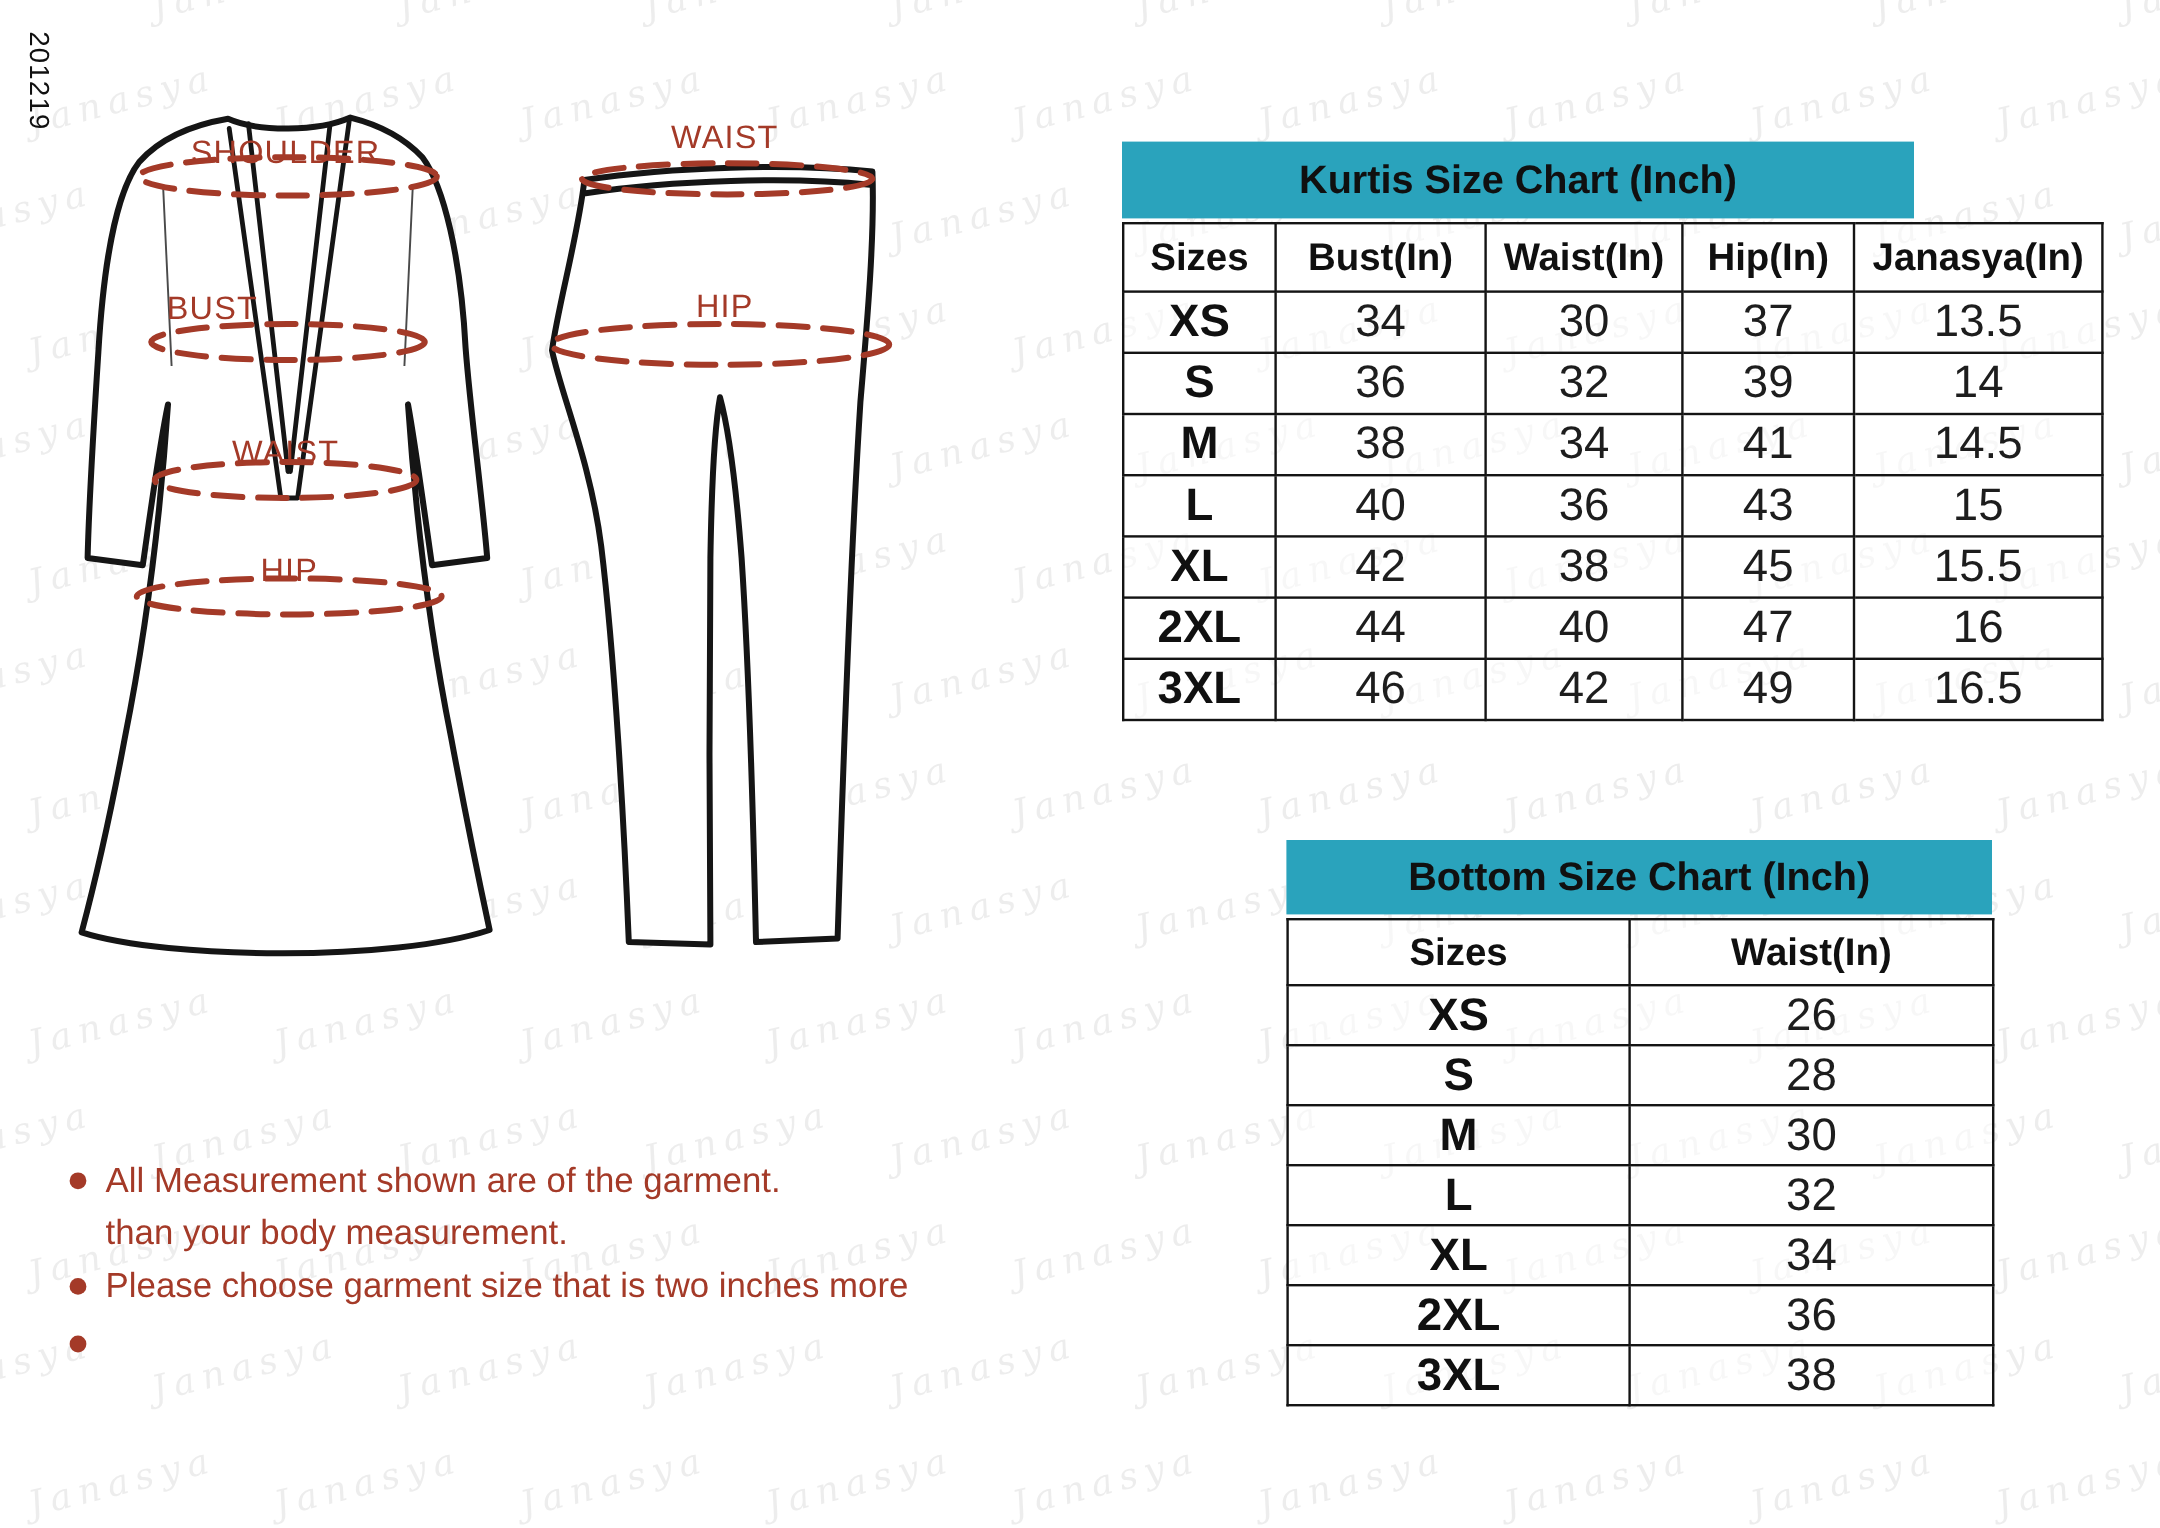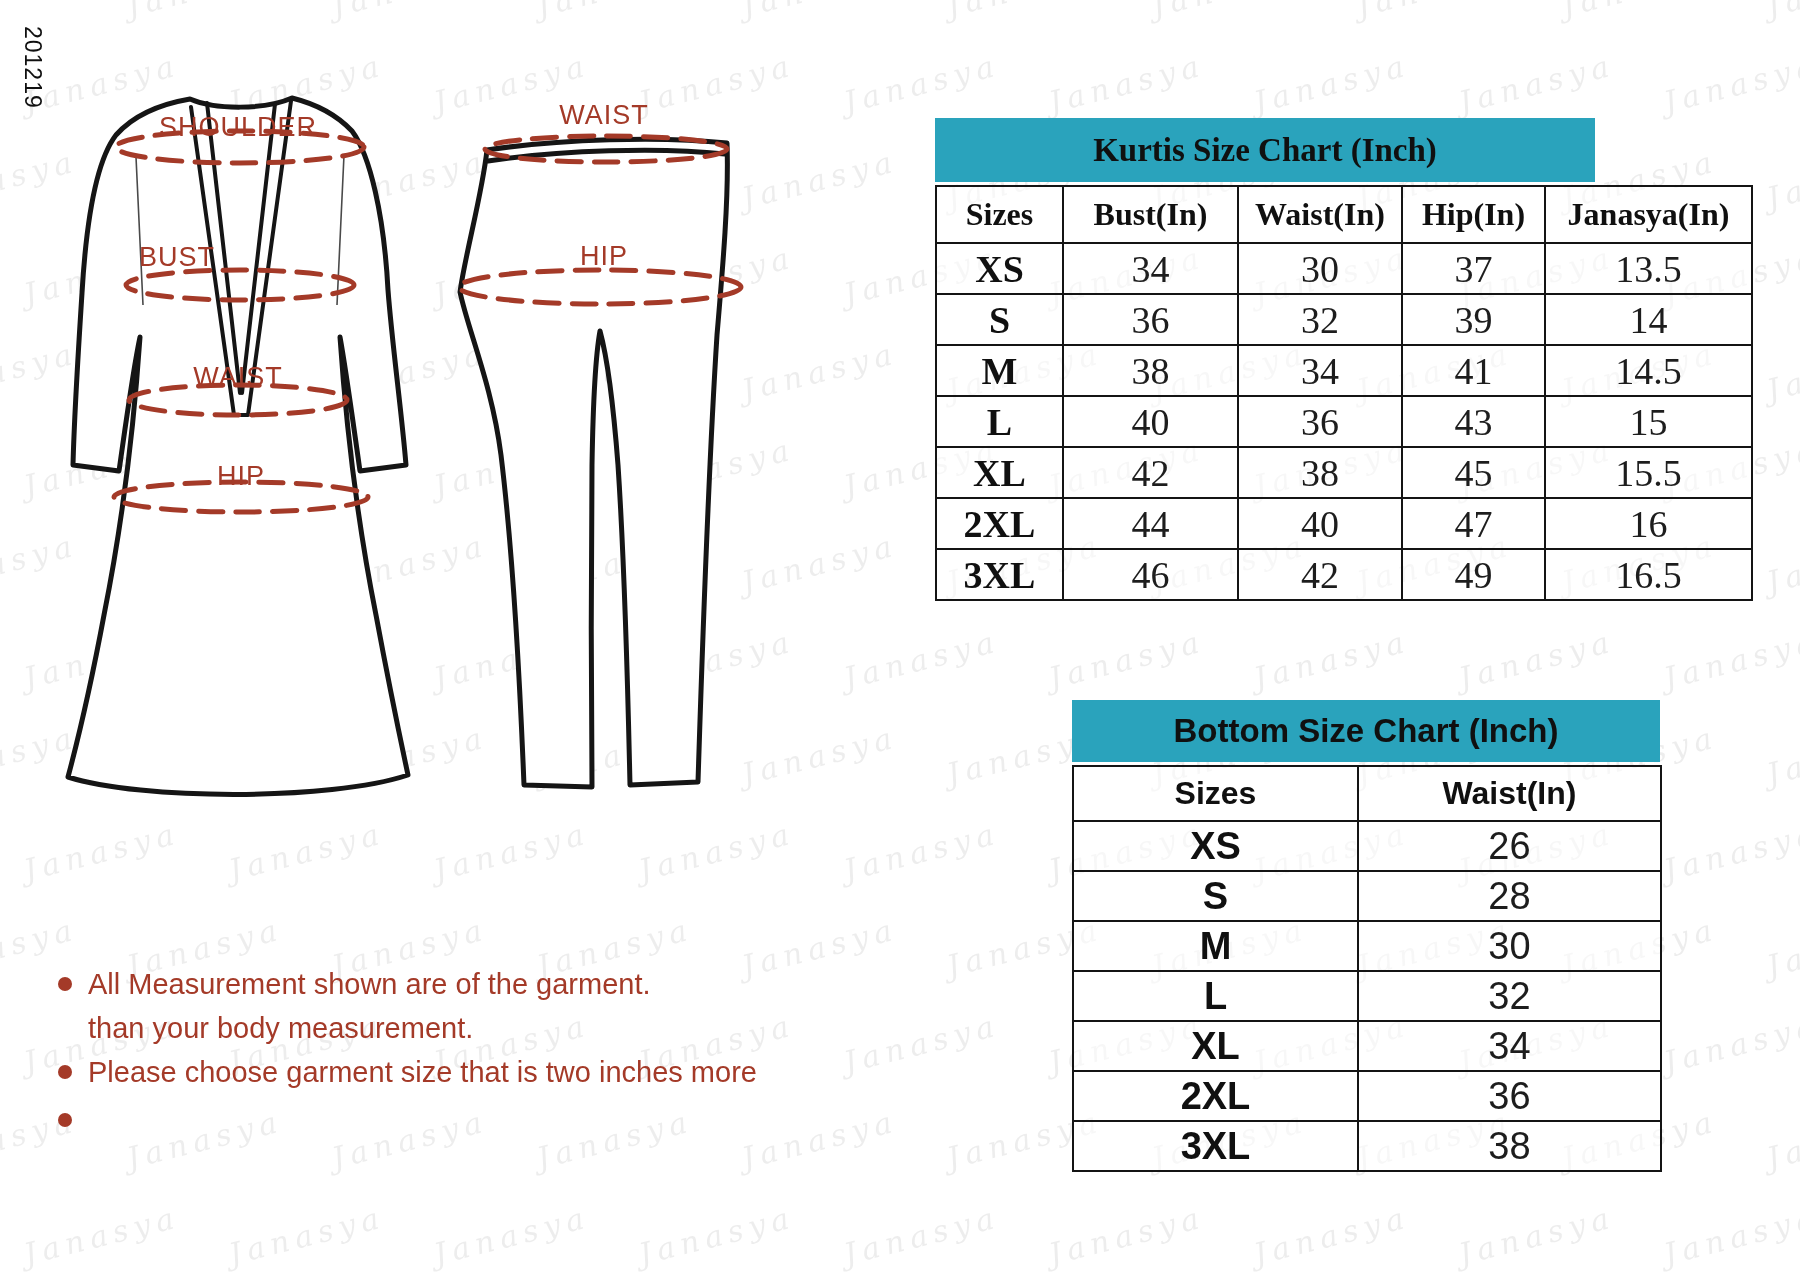--- a/index.html
+++ b/index.html
@@ -273,21 +273,21 @@
   </g>
 </svg>
 
 <div class="fig-label" style="left:238px;top:127px;">SHOULDER</div>
 <div class="fig-label" style="left:177px;top:257px;">BUST</div>
 <div class="fig-label" style="left:238px;top:377px;">WAIST</div>
 <div class="fig-label" style="left:241px;top:476px;">HIP</div>
 <div class="fig-label" style="left:604px;top:115px;">WAIST</div>
 <div class="fig-label" style="left:604px;top:256px;">HIP</div>
 
-<div id="kurtis-table" class="chart-block" style="left:935px;top:118px;width:660px;font-family:Liberation Serif, serif;">
+<div id="kurtis-table" class="chart-block" style="left:935px;top:118px;width:660px;">
   <div class="chart-title">Kurtis Size Chart (Inch)</div>
   <table class="tbl">
     <colgroup>
         <col style="width:127px">
         <col style="width:175px">
         <col style="width:164px">
         <col style="width:143px">
         <col style="width:207px">
       </colgroup>
     <tbody>

